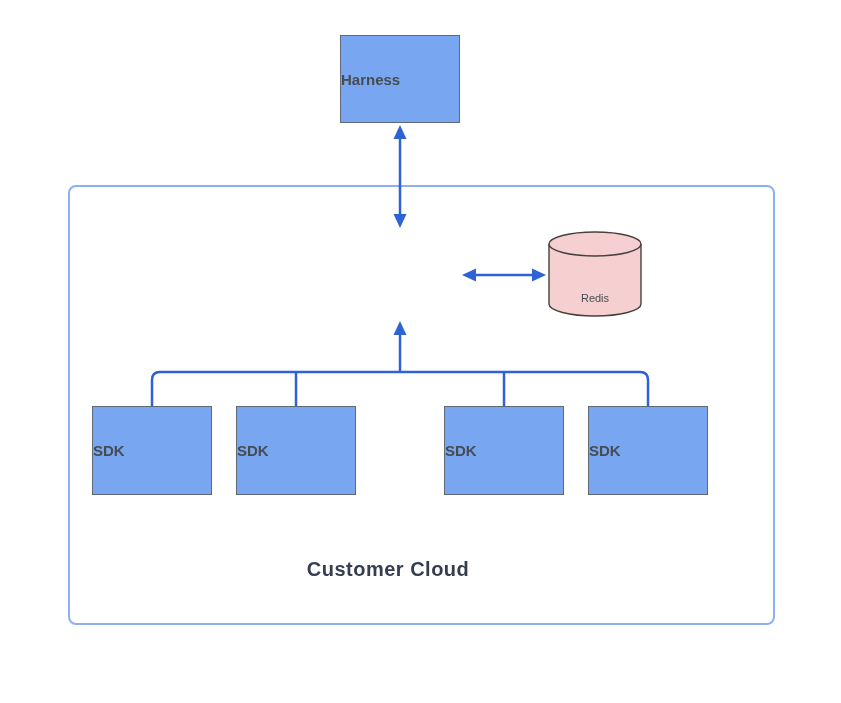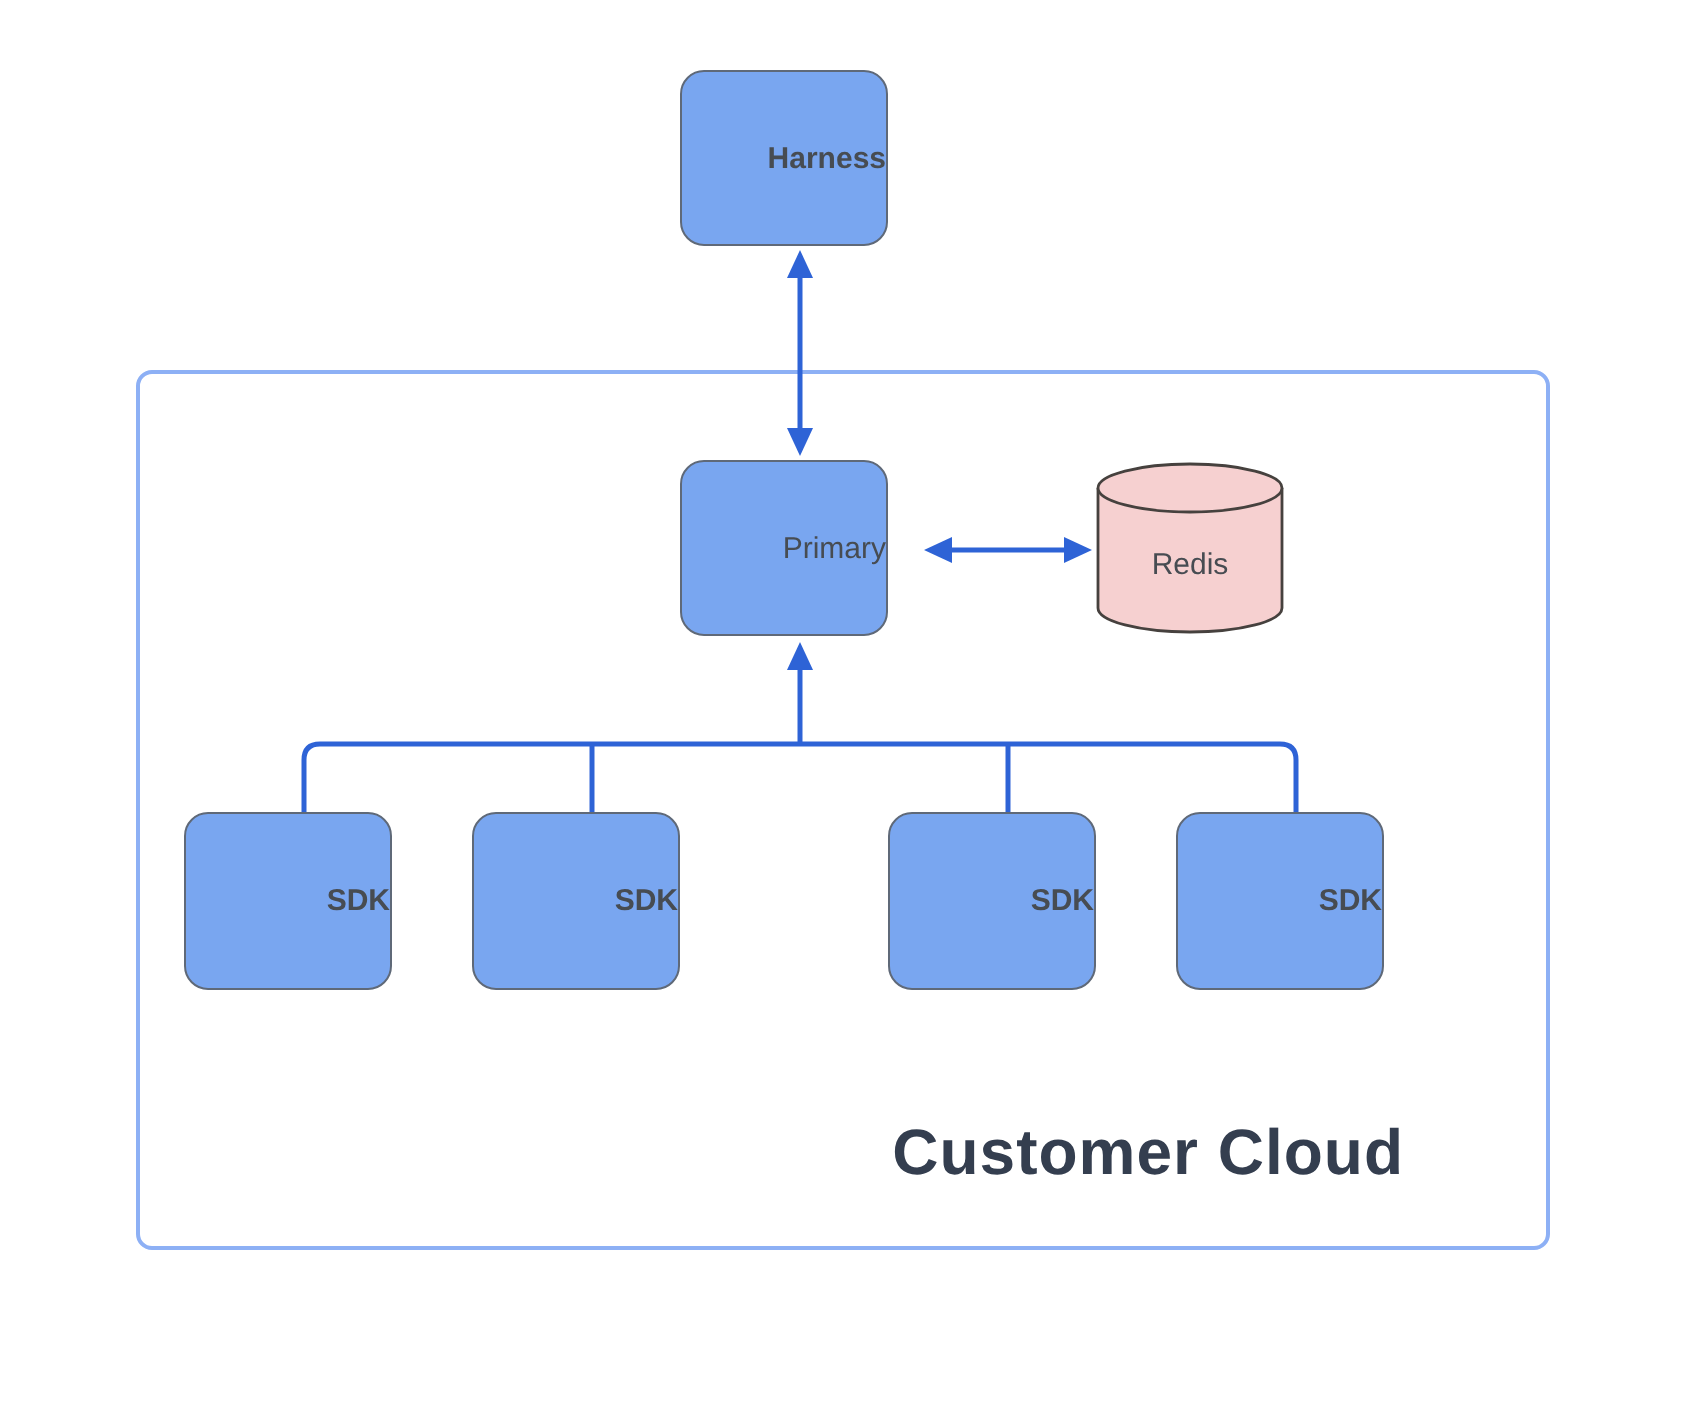--- a/index.html
+++ b/index.html
@@ -43,28 +43,28 @@
     stroke:var(--arrow);
     stroke-width:2.5;
     fill:none;
   }
   .arrow-head{
     fill:var(--arrow);
     stroke:none;
   }
   .node{
     position:absolute;
-    width:104px; height:88px;
+    width:120px; height:88px;
     background:var(--node-fill);
     border:1px solid var(--node-border);
-    border-radius:12px;
+    border-radius:0;
     box-sizing:border-box;
     display:flex;
     align-items:center;
-    justify-content:flex-end;
+    justify-content:flex-start;
     font-size:15px;
     color:var(--label);
     z-index:10;
   }
   .node.bold{font-weight:bold;}
   .node-harness{left:340px; top:35px;}
   .node-primary{left:340px; top:230px;}
   .node-sdk{top:406px; height:89px;}
   .node-sdk-1{left:92px;}
   .node-sdk-2{left:236px;}
@@ -76,36 +76,36 @@
     width:96px; height:88px;
     z-index:10;
   }
   .cyl-shape{
     fill:var(--redis-fill);
     stroke:var(--redis-border);
     stroke-width:1.4;
   }
   .cyl-label{
     position:absolute;
-    left:0; top:0;
+    left:0; top:16px;
     width:100%; height:100%;
     display:flex;
     align-items:center;
     justify-content:center;
     padding-top:16px;
     box-sizing:border-box;
-    font-size:15px;
+    font-size:11px;
     color:var(--label);
   }
   .container-title{
     position:absolute;
-    left:52px; top:558px;
+    left:63px; top:558px;
     width:650px;
-    text-align:right;
-    font-size:32px;
+    text-align:center;
+    font-size:20px;
     font-weight:bold;
     color:var(--title);
     letter-spacing:0.5px;
     z-index:10;
   }
 </style>
 </head>
 <body>
 
 <div class="canvas">
@@ -137,23 +137,20 @@
       <polygon class="arrow-head" points="296,423 289.5,409 302.5,409"></polygon>
       <polygon class="arrow-head" points="504,423 497.5,409 510.5,409"></polygon>
       <polygon class="arrow-head" points="648,423 641.5,409 654.5,409"></polygon>
     </g>
   </svg>
 
   <div class="node bold node-harness">
     <span>Harness</span>
   </div>
 
-  <div class="node node-primary">
-    <span>Primary</span>
-  </div>
 
   <div class="cylinder">
     <svg width="96" height="88" viewBox="0 0 96 88" xmlns="http://www.w3.org/2000/svg">
       <path class="cyl-shape" d="M2 14 L2 74 A46 12 0 0 0 94 74 L94 14"></path>
       <ellipse class="cyl-shape" cx="48" cy="14" rx="46" ry="12"></ellipse>
     </svg>
     <div class="cyl-label">Redis</div>
   </div>
 
   <div class="node bold node-sdk node-sdk-1">

